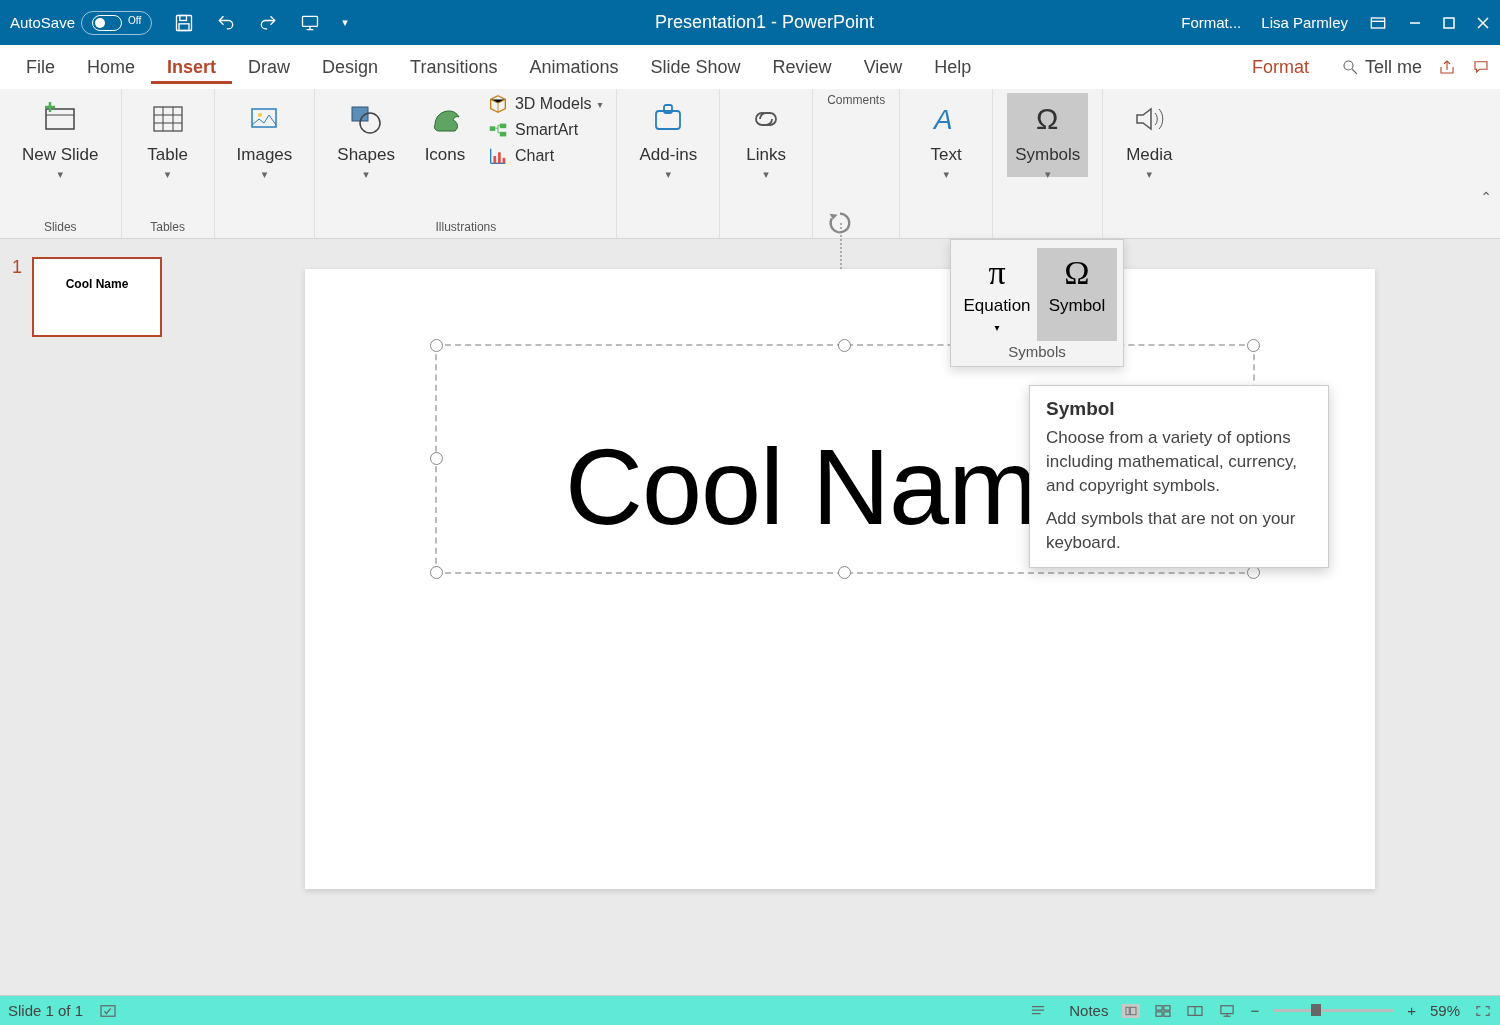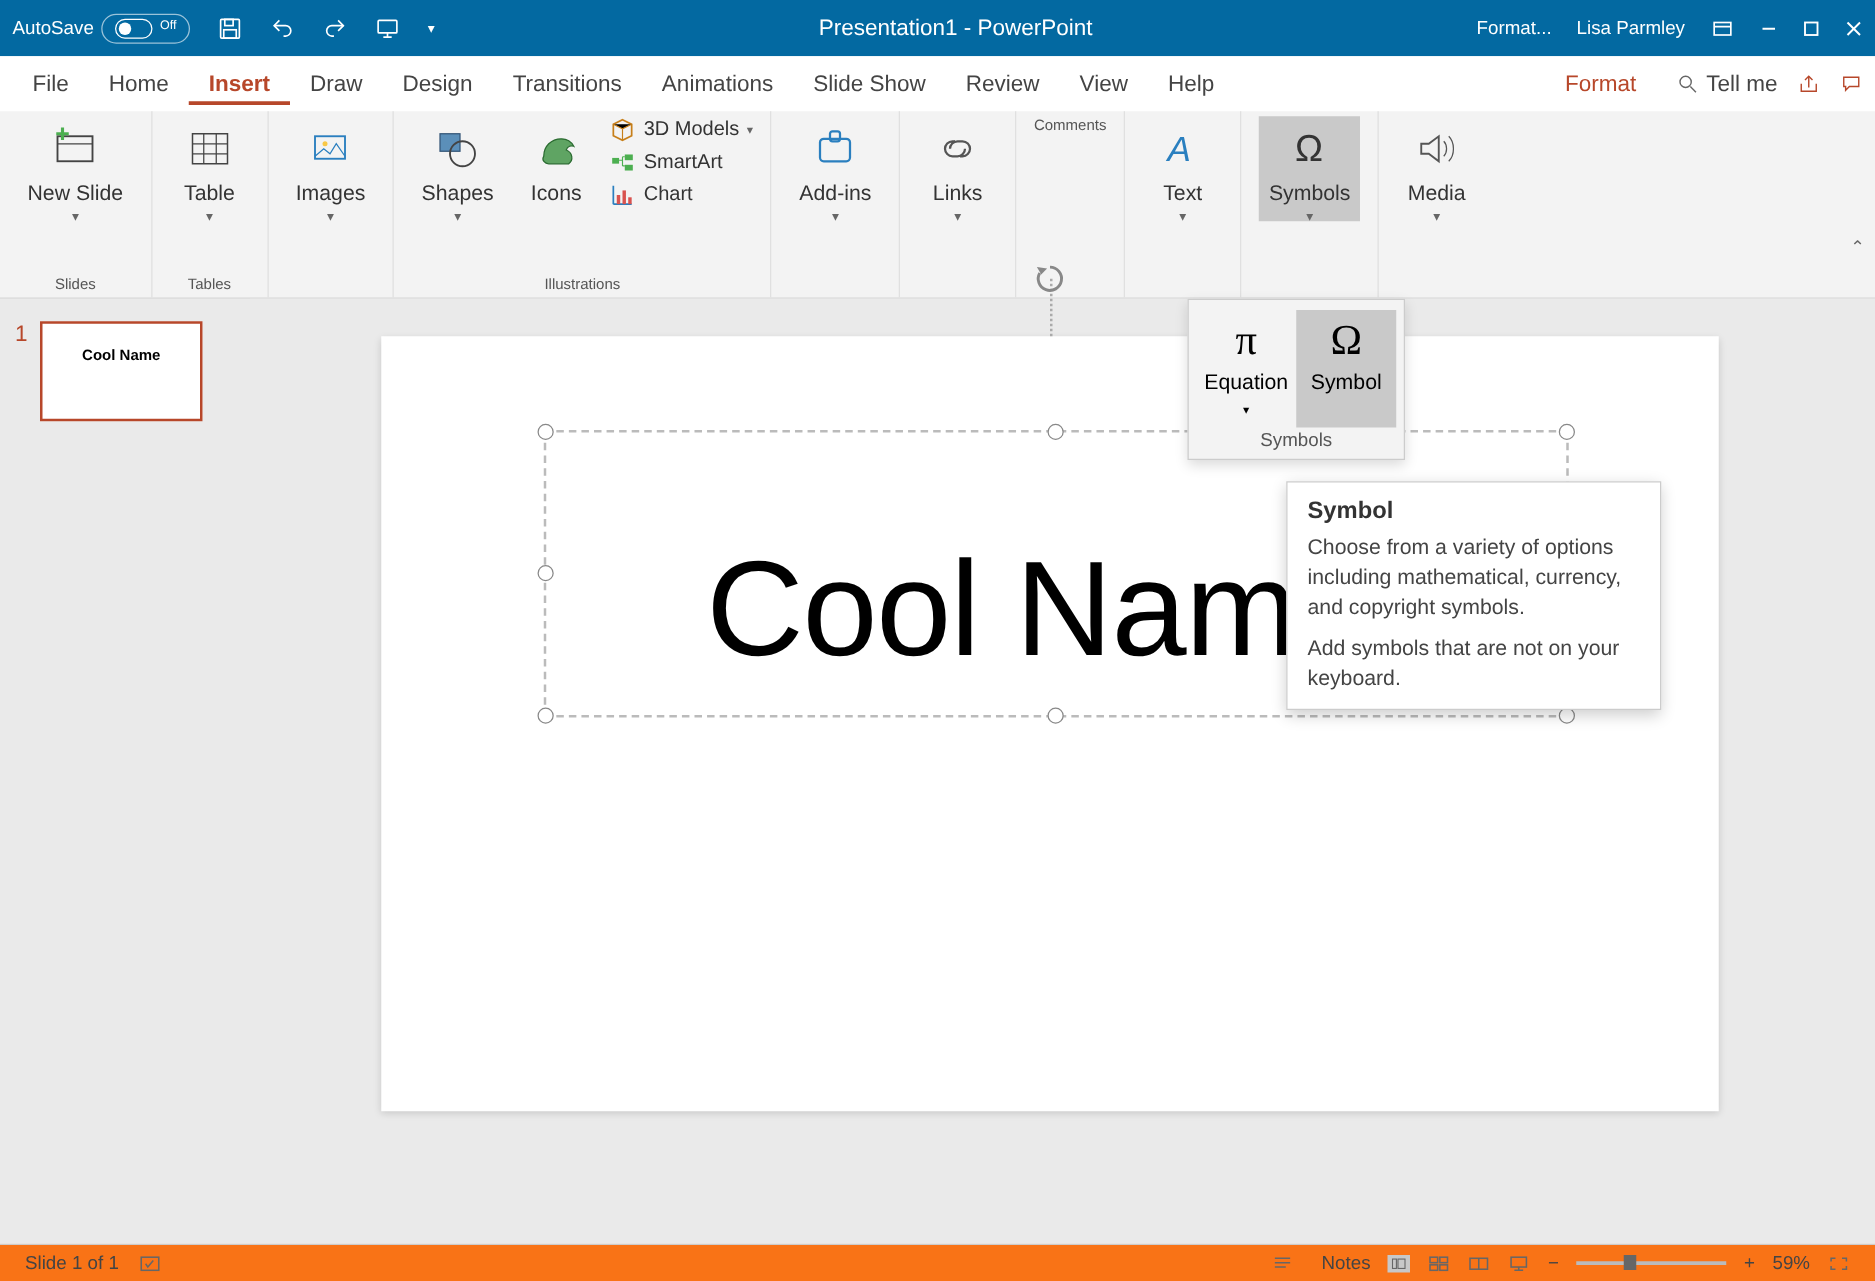--- a/index.html
+++ b/index.html
@@ -54,21 +54,21 @@
 .dd-body { display: flex; }
 .dd-btn { display: flex; flex-direction: column; align-items: center; width: 80px; padding: 8px 4px; gap: 6px; font-size: 17px; }
 .dd-btn.hover { background: #c9c9c9; }
 .dd-ic { font-size: 34px; font-family: 'Times New Roman', serif; line-height: 34px; }
 .dd-label { font-size: 15px; color: #555; text-align: center; padding: 2px 0; }
 .tooltip-panel { position: absolute; left: 0; top: 145px; width: 300px; background: #fff; border: 1px solid #ccc; box-shadow: 0 4px 12px rgba(0,0,0,.2); padding: 12px 16px; }
 .tooltip-title { font-weight: 600; font-size: 19px; color: #333; margin-bottom: 6px; }
 .tooltip-body { font-size: 17px; color: #444; line-height: 1.4; }
 .tooltip-body p + p { margin-top: 10px; }
 
-.status-bar { height: 30px; background: #f97316; border-top: 1px solid #ccc; display: flex; align-items: center; font-size: 15px; color: #444; padding: 0 20px; gap: 16px; }
+.status-bar { height: 30px; background: #5eead4; border-top: 1px solid #ccc; display: flex; align-items: center; font-size: 15px; color: #444; padding: 0 8px; gap: 16px; }
 .status-right { margin-left: auto; display: flex; align-items: center; gap: 14px; }
 .zoom-track { width: 120px; height: 3px; background: #bbb; position: relative; }
 .zoom-thumb { width: 10px; height: 12px; background: #666; position: absolute; top: -5px; left: 38px; }
 .view-ic { width: 18px; height: 14px; stroke: #666; fill: none; stroke-width: 1.4; }
 .view-ic.active { background: #c8c8c8; }
 </style>
 </head>
 <body>
 
 <div class="title-bar">

